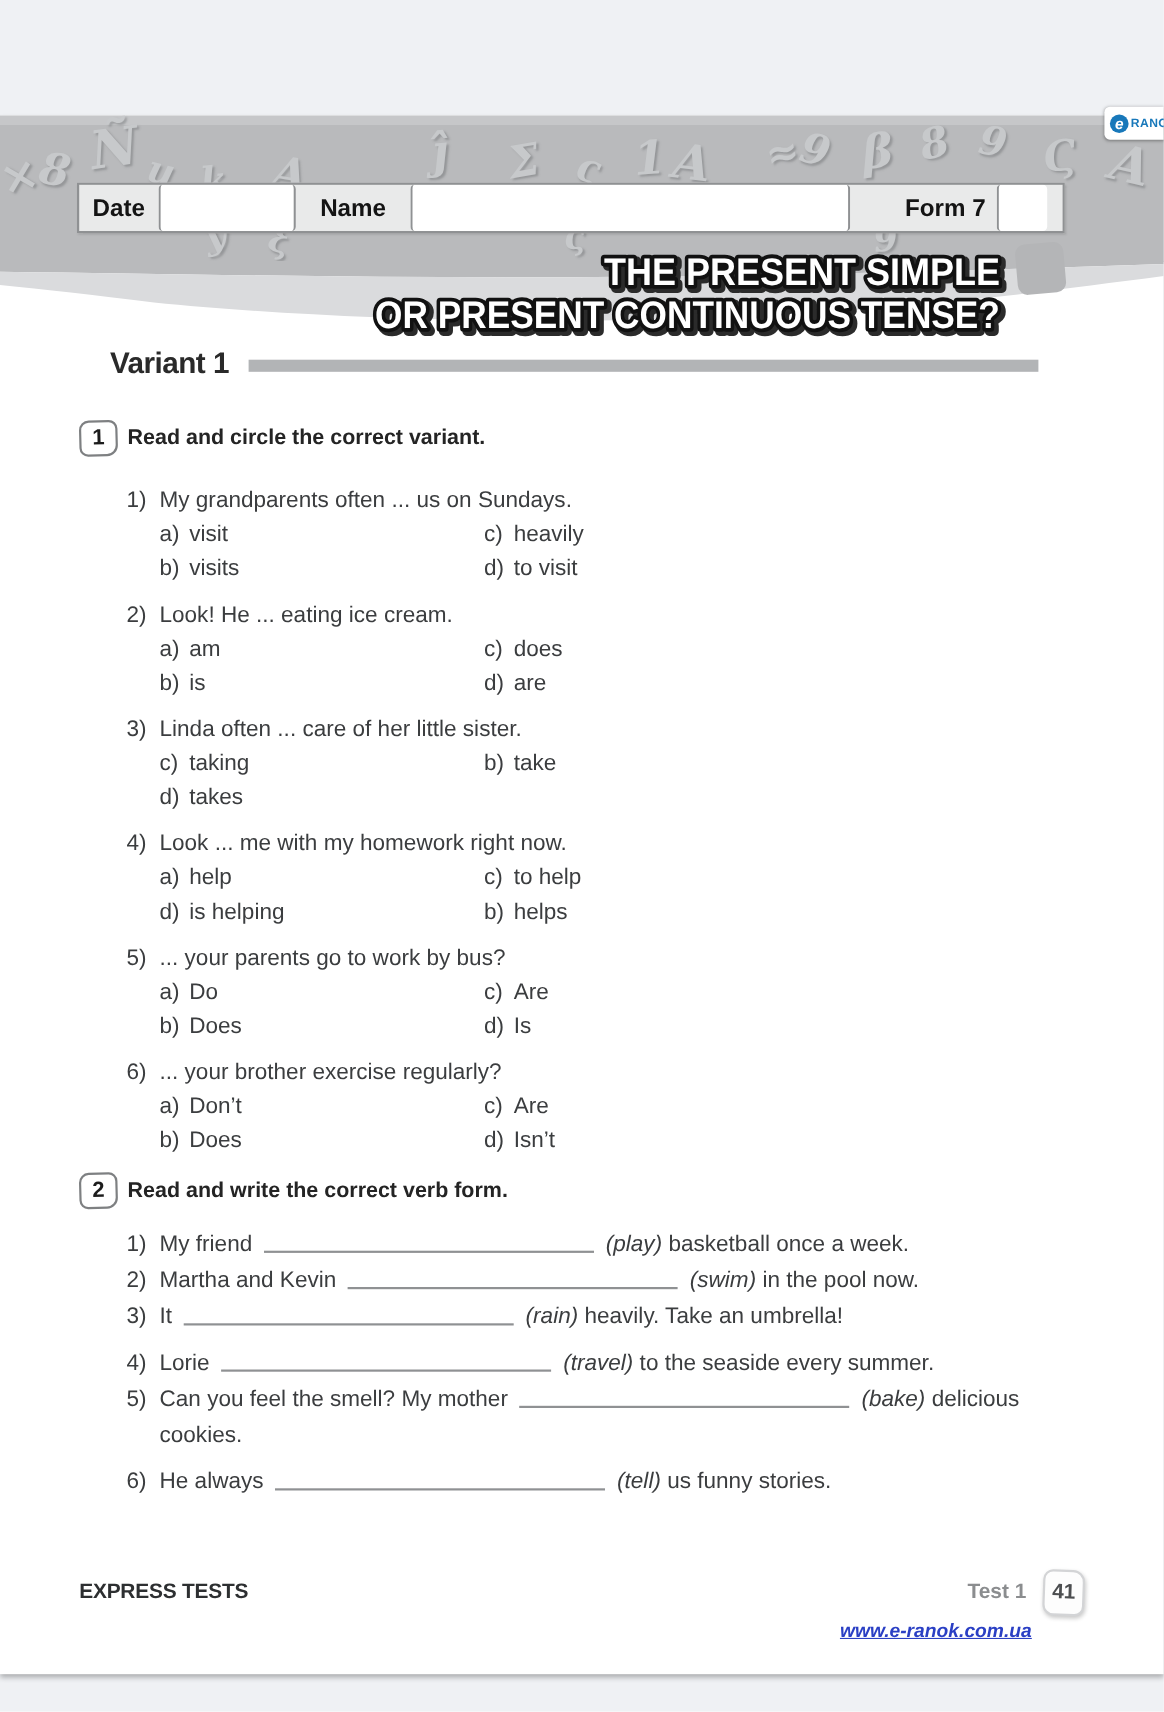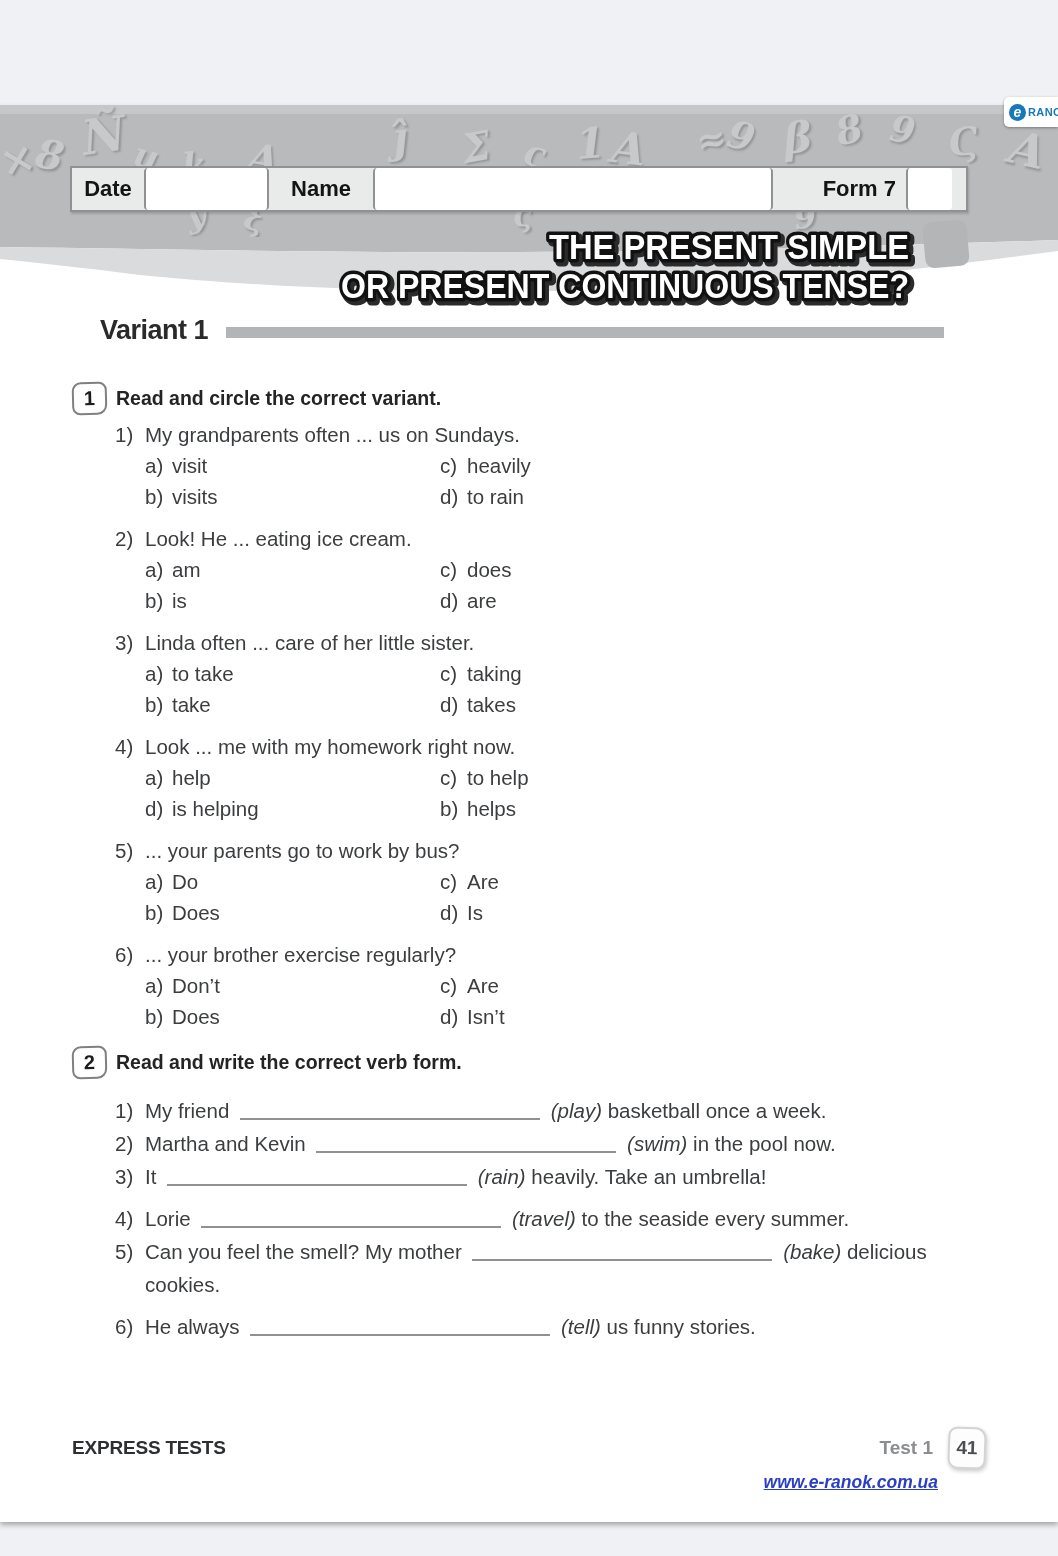--- a/index.html
+++ b/index.html
@@ -66,21 +66,21 @@
   .variant-rule{flex:1;height:11px;background:var(--rule);margin-left:18px;margin-right:42px;margin-top:4px;}
   .ex-header{display:flex;align-items:center;margin-top:36px;}
   .ex-header.second{margin-top:14px;}
   .ex-num{
     width:35px;height:33px;border:2px solid #7e8082;border-radius:9px 8px 10px 8px;
     background:#fff;display:flex;align-items:center;justify-content:center;
     font-weight:bold;font-size:20px;color:#1c1c1c;transform:rotate(-1.5deg);flex:0 0 auto;
   }
   .ex-label{font-weight:bold;font-size:19.5px;color:#242424;margin-left:9px;}
   .q{margin-top:11px;padding-left:43px;font-size:20.5px;}
-  .q:first-child{margin-top:4px;}
+  .q:first-child{margin-top:24px;}
   .qline{line-height:31px;}
   .qnum{display:inline-block;width:30px;}
   .opts{display:grid;grid-template-columns:295px 1fr;padding-left:30px;line-height:31px;}
   .ol{display:inline-block;width:27px;}
   #ex2-items{margin-top:15px;}
   .item{position:relative;padding-left:73px;font-size:20.5px;line-height:33px;}
   .item.gap{margin-top:9px;}
   .item .inum{position:absolute;left:43px;top:0;}
   .blank{
     display:inline-block;width:300px;height:17px;margin:0 5px;
@@ -178,36 +178,35 @@
       <span class="ex-num">1</span>
       <span class="ex-label">Read and circle the correct variant.</span>
     </div>
     <div id="ex1-questions">
         <div class="q">
           <div class="qline"><span class="qnum">1)</span><span>My grandparents often ... us on Sundays.</span></div>
           <div class="opts">
             <div><span class="ol">a)</span><span>visit</span></div>
             <div><span class="ol">c)</span><span>heavily</span></div>
             <div><span class="ol">b)</span><span>visits</span></div>
-            <div><span class="ol">d)</span><span>to rain</span></div>
+            <div><span class="ol">d)</span><span>to visit</span></div>
           </div>
         </div>
         <div class="q">
           <div class="qline"><span class="qnum">2)</span><span>Look! He ... eating ice cream.</span></div>
           <div class="opts">
             <div><span class="ol">a)</span><span>am</span></div>
             <div><span class="ol">c)</span><span>does</span></div>
             <div><span class="ol">b)</span><span>is</span></div>
             <div><span class="ol">d)</span><span>are</span></div>
           </div>
         </div>
         <div class="q">
           <div class="qline"><span class="qnum">3)</span><span>Linda often ... care of her little sister.</span></div>
           <div class="opts">
-            <div><span class="ol">a)</span><span>to take</span></div>
             <div><span class="ol">c)</span><span>taking</span></div>
             <div><span class="ol">b)</span><span>take</span></div>
             <div><span class="ol">d)</span><span>takes</span></div>
           </div>
         </div>
         <div class="q">
           <div class="qline"><span class="qnum">4)</span><span>Look ... me with my homework right now.</span></div>
           <div class="opts">
             <div><span class="ol">a)</span><span>help</span></div>
             <div><span class="ol">c)</span><span>to help</span></div>

